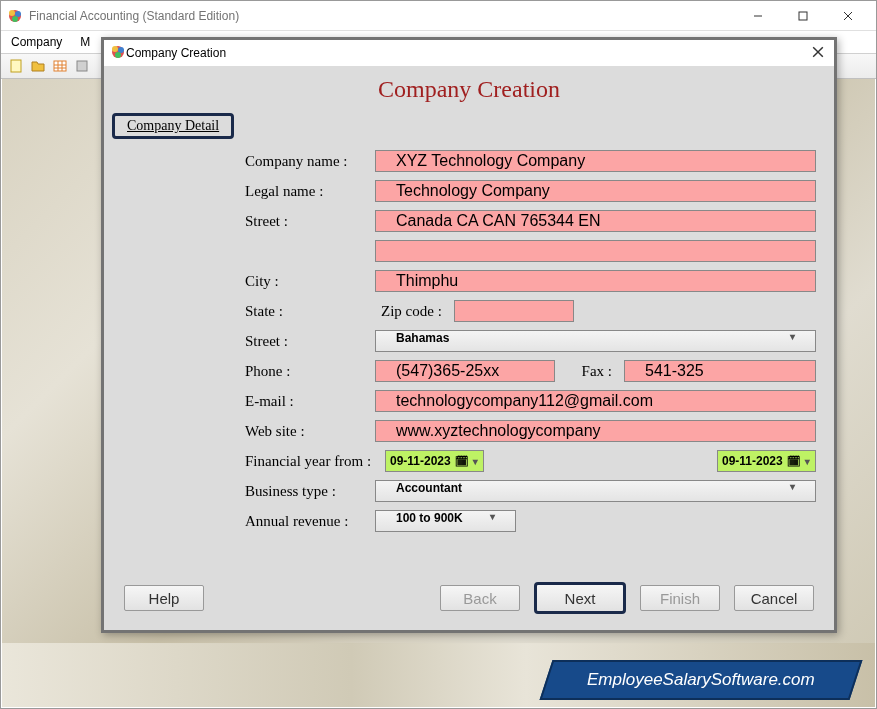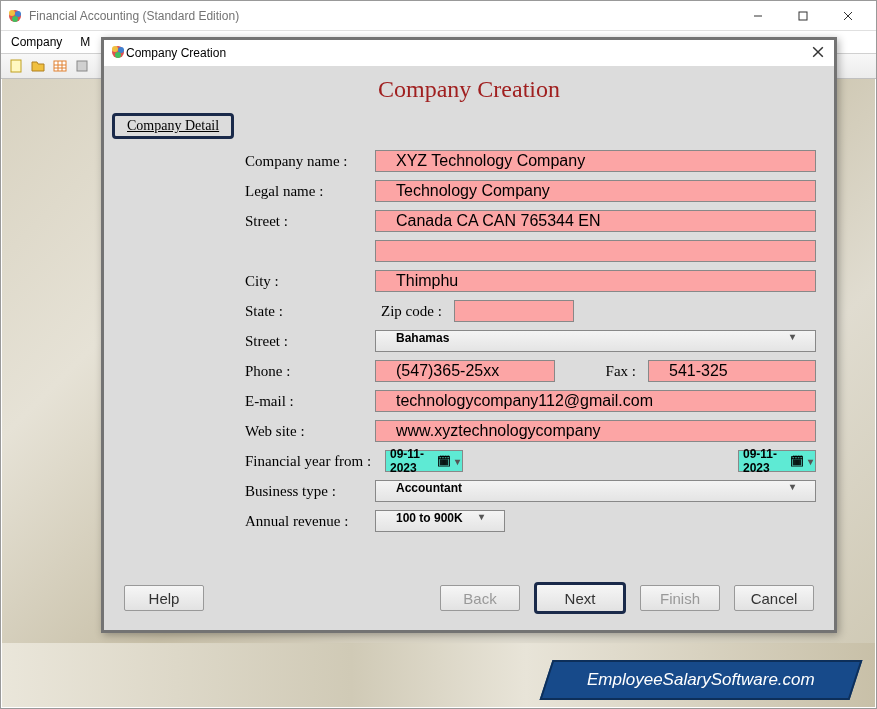--- a/index.html
+++ b/index.html
@@ -146,27 +146,27 @@
   width: 100%;
   display: flex;
   align-items: flex-start;
   justify-content: space-between;
   background: linear-gradient(#f4f4f4,#e4e4e4);
   padding: 0 20px;
   font-weight: bold;
   font-size: 12px;
   gap: 12px;
 }
-.select-box.narrow { width: 130px; font-weight: bold; }
+.select-box.narrow { width: 141px; font-weight: bold; }
 .chev { font-size: 10px; color: #555; }
 .date-box {
-  width: 78px;
-  display: flex;
-  align-items: center;
-  background: #5eead4;
+  width: 99px;
+  display: flex;
+  align-items: center;
+  background: #bef264;
   gap: 4px;
   padding: 0 2px 0 4px;
   font-size: 12px;
   font-weight: bold;
 }
 .date-box .cal { font-size: 11px; }
 .sublbl {
   font-family: "Times New Roman", serif;
   font-size: 15px;
   padding: 0 6px;
@@ -374,21 +374,21 @@
             </div>
           </div>
         </div>
 
         <div class="row">
           <div class="lbl">Phone :</div>
           <div class="field-wrap">
             <input type="text" style="width: 180px;" value="(547)365-25xx">
             <div style="flex:1"></div>
             <span class="sublbl">Fax :</span>
-            <input type="text" style="width: 168px;" value="541-325">
+            <input type="text" style="width: 192px;" value="541-325">
           </div>
         </div>
 
         <div class="row">
           <div class="lbl">E-mail :</div>
           <div class="field-wrap">
               <input type="text" value="technologycompany112@gmail.com" style="">
             </div>
         </div>
 

